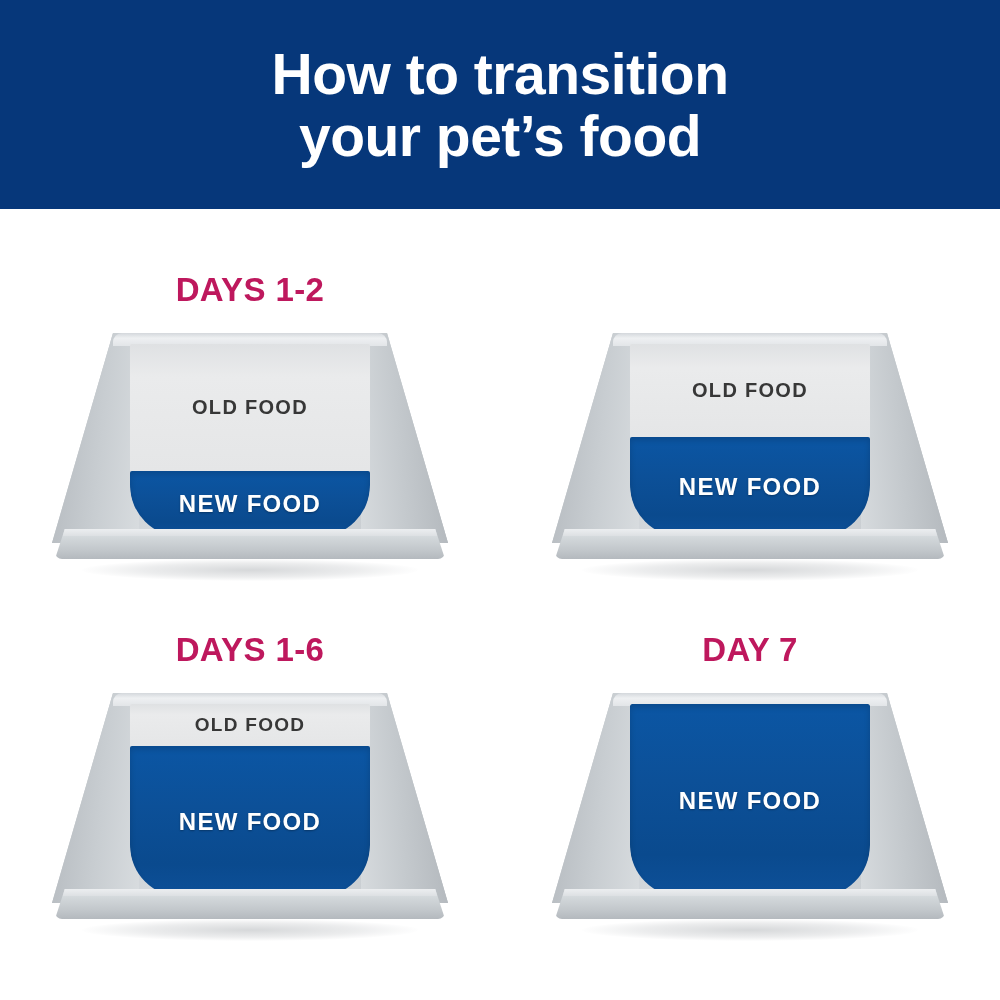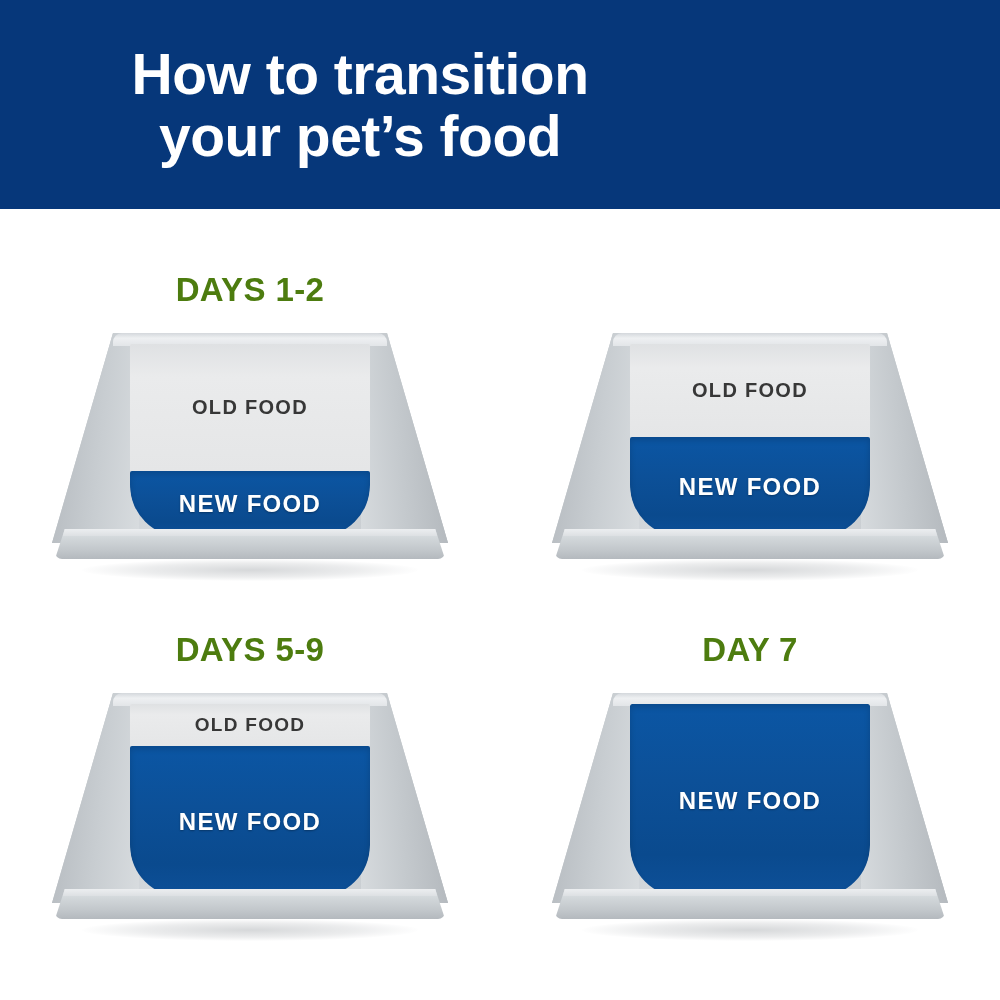--- a/index.html
+++ b/index.html
@@ -13,21 +13,21 @@
   }
 
   
   #header-band {
     position:absolute;
     left:0; top:0;
     width:1000px; height:209px;
     background:#06377a;
     display:flex;
     align-items:center;
-    justify-content:flex-start;
+    justify-content:center;
   }
   #header-title {
     color:#ffffff;
     font-family:"Liberation Sans", sans-serif;
     font-weight:bold;
     font-size:57px;
     line-height:62px;
     text-align:center;
     letter-spacing:-0.5px;
     width:720px;
@@ -50,21 +50,21 @@
   .step-cell.c1 { left:500px; top:0; }
   .step-cell.c2 { left:0;   top:360px; }
   .step-cell.c3 { left:500px; top:360px; }
 
   .step-heading {
     position:absolute;
     top:62px;
     left:0;
     width:500px;
     text-align:center;
-    color:#4d7c0f;
+    color:#be185d;
     font-family:"Liberation Sans", sans-serif;
     font-weight:bold;
     font-size:33px;
     letter-spacing:0.4px;
   }
 
   
   .bowl-figure {
     position:absolute;
     top:124px;
@@ -261,21 +261,21 @@
         <div class="new-food-layer" style="height: 52%;">
           <span class="food-label">NEW FOOD</span>
         </div>
       </div>
       <div class="bowl-base"></div>
       <div class="bowl-base-top"></div>
     </div>
   </div>
 
   <div class="step-cell c2">
-    <div class="step-heading">DAYS 5-9</div>
+    <div class="step-heading">DAYS 1-6</div>
     <div class="bowl-figure">
       <div class="bowl-shadow"></div>
       <div class="bowl-body"></div>
       <div class="wall-left"></div>
       <div class="wall-right"></div>
       <div class="bowl-rim"></div>
       <div class="bowl-cavity">
         <div class="old-food-layer thin" style="height: 22%;">
           <span class="food-label">OLD FOOD</span>
         </div>

